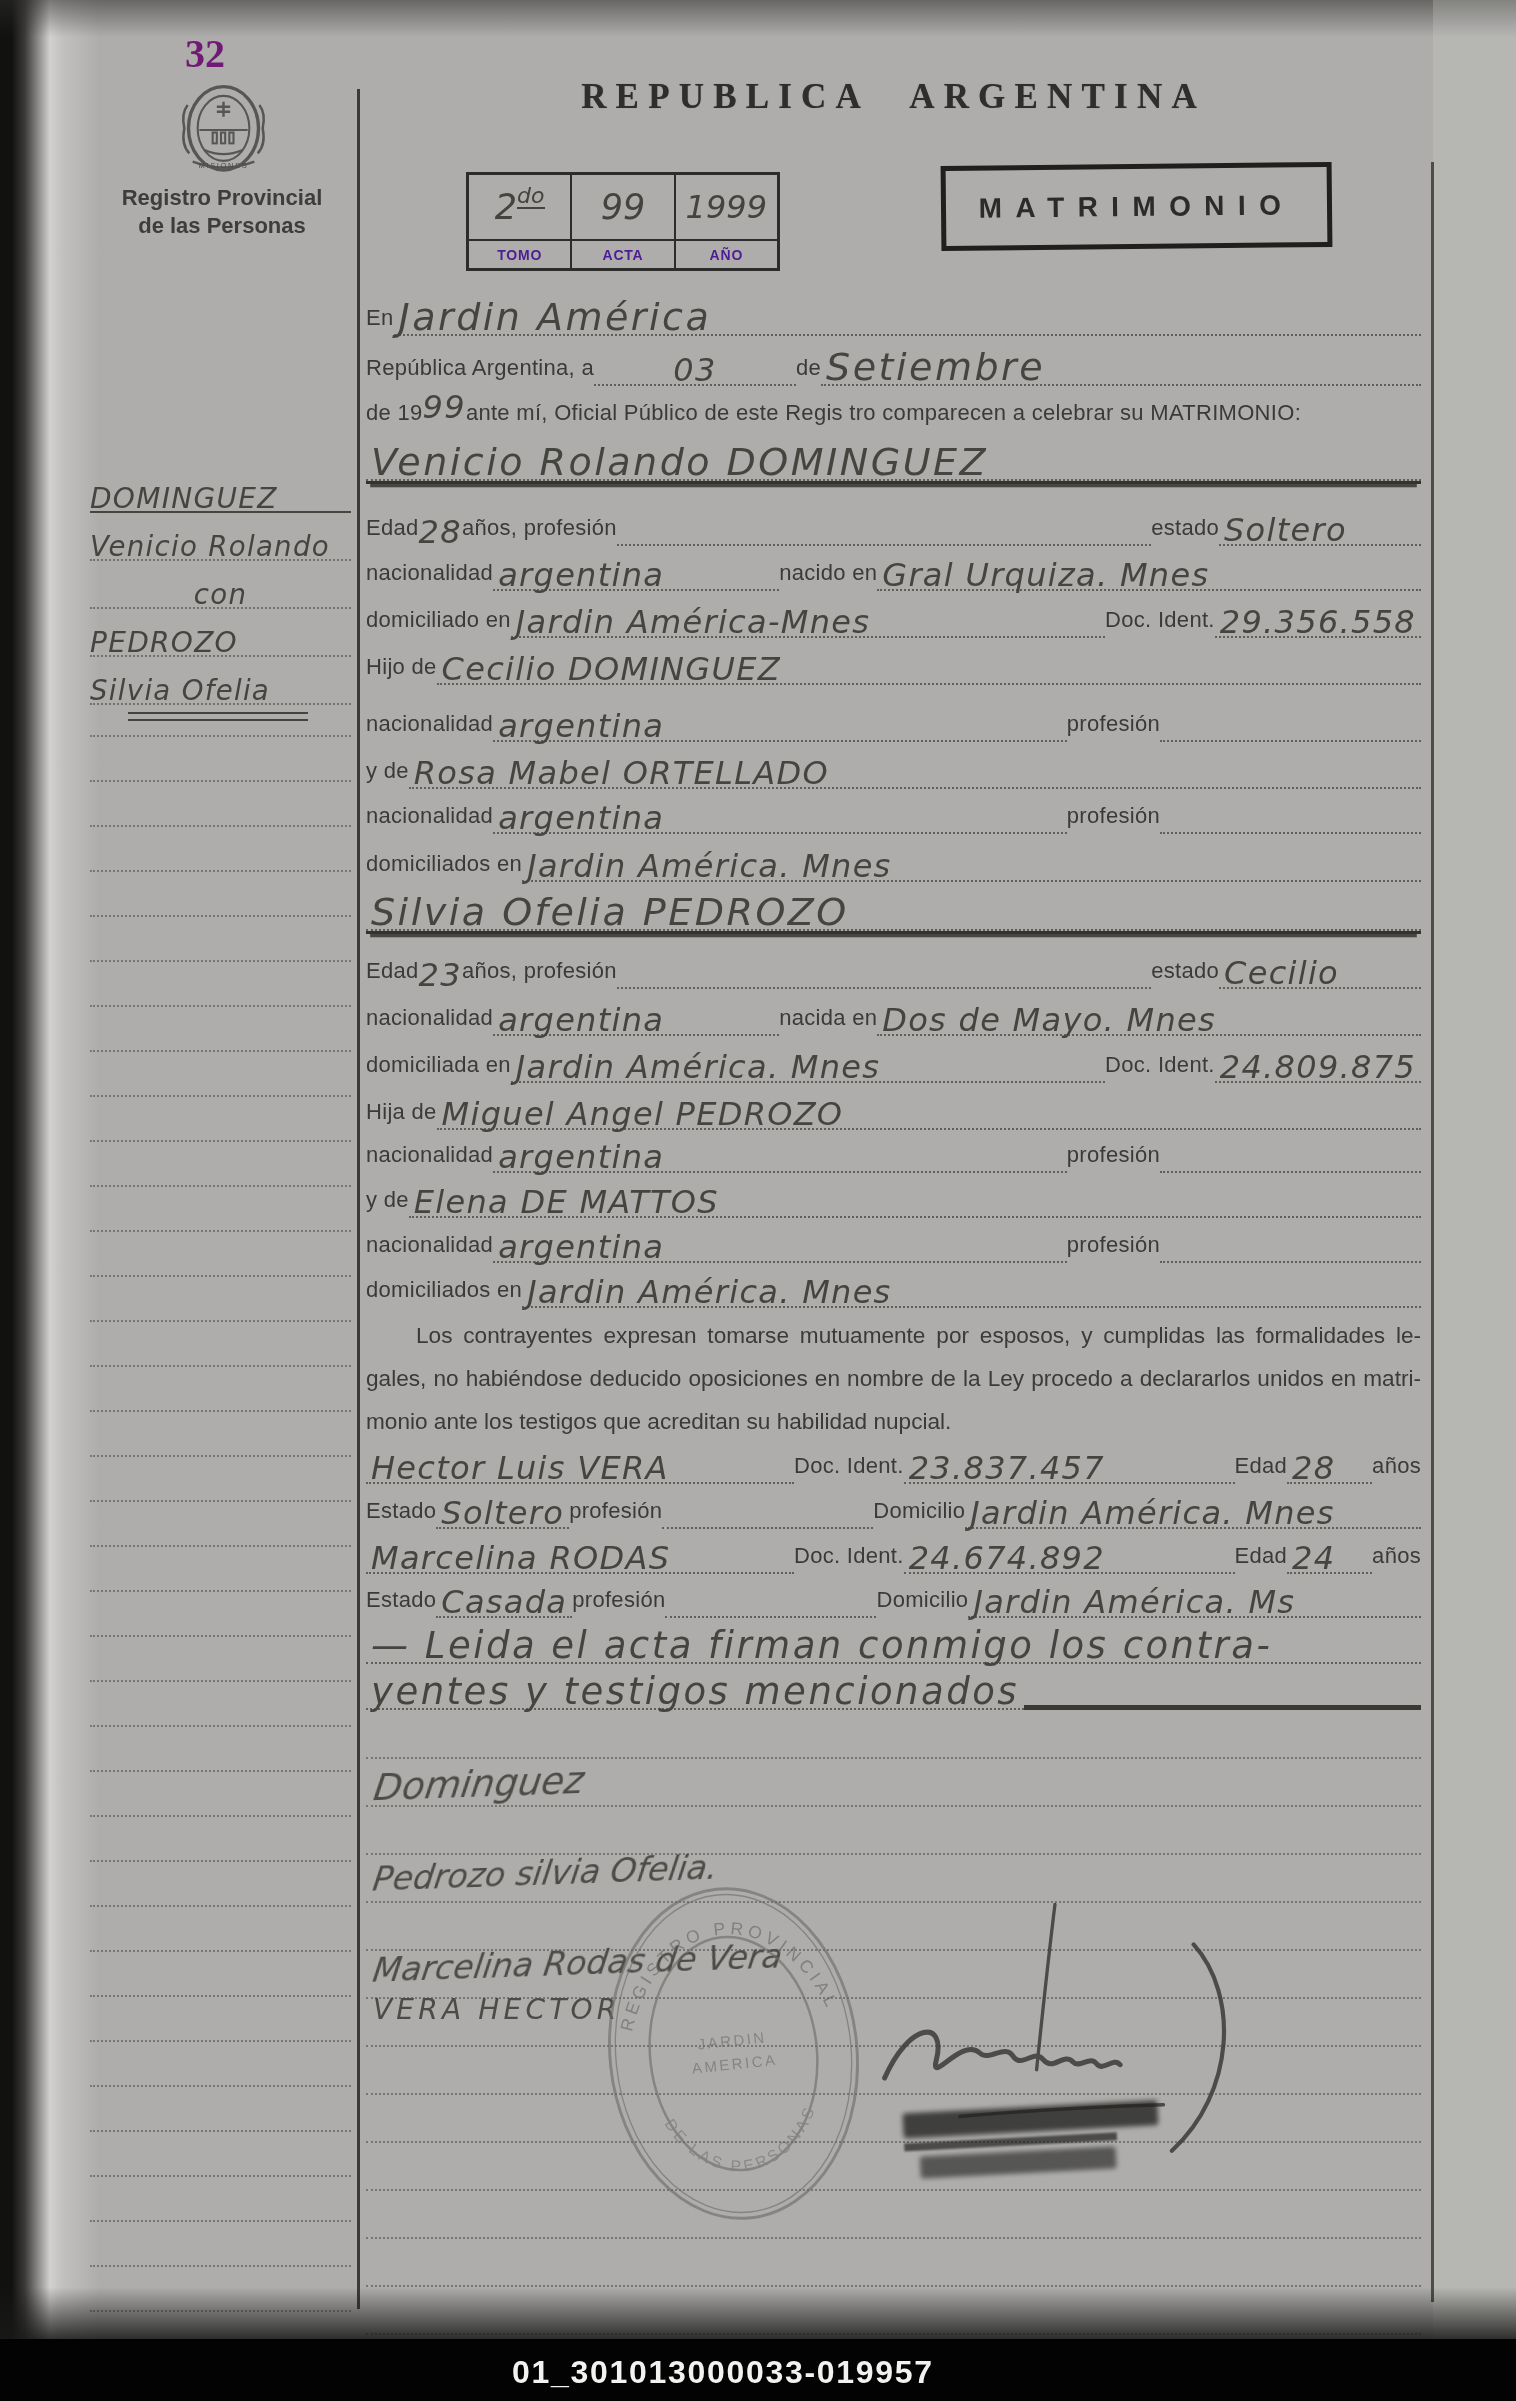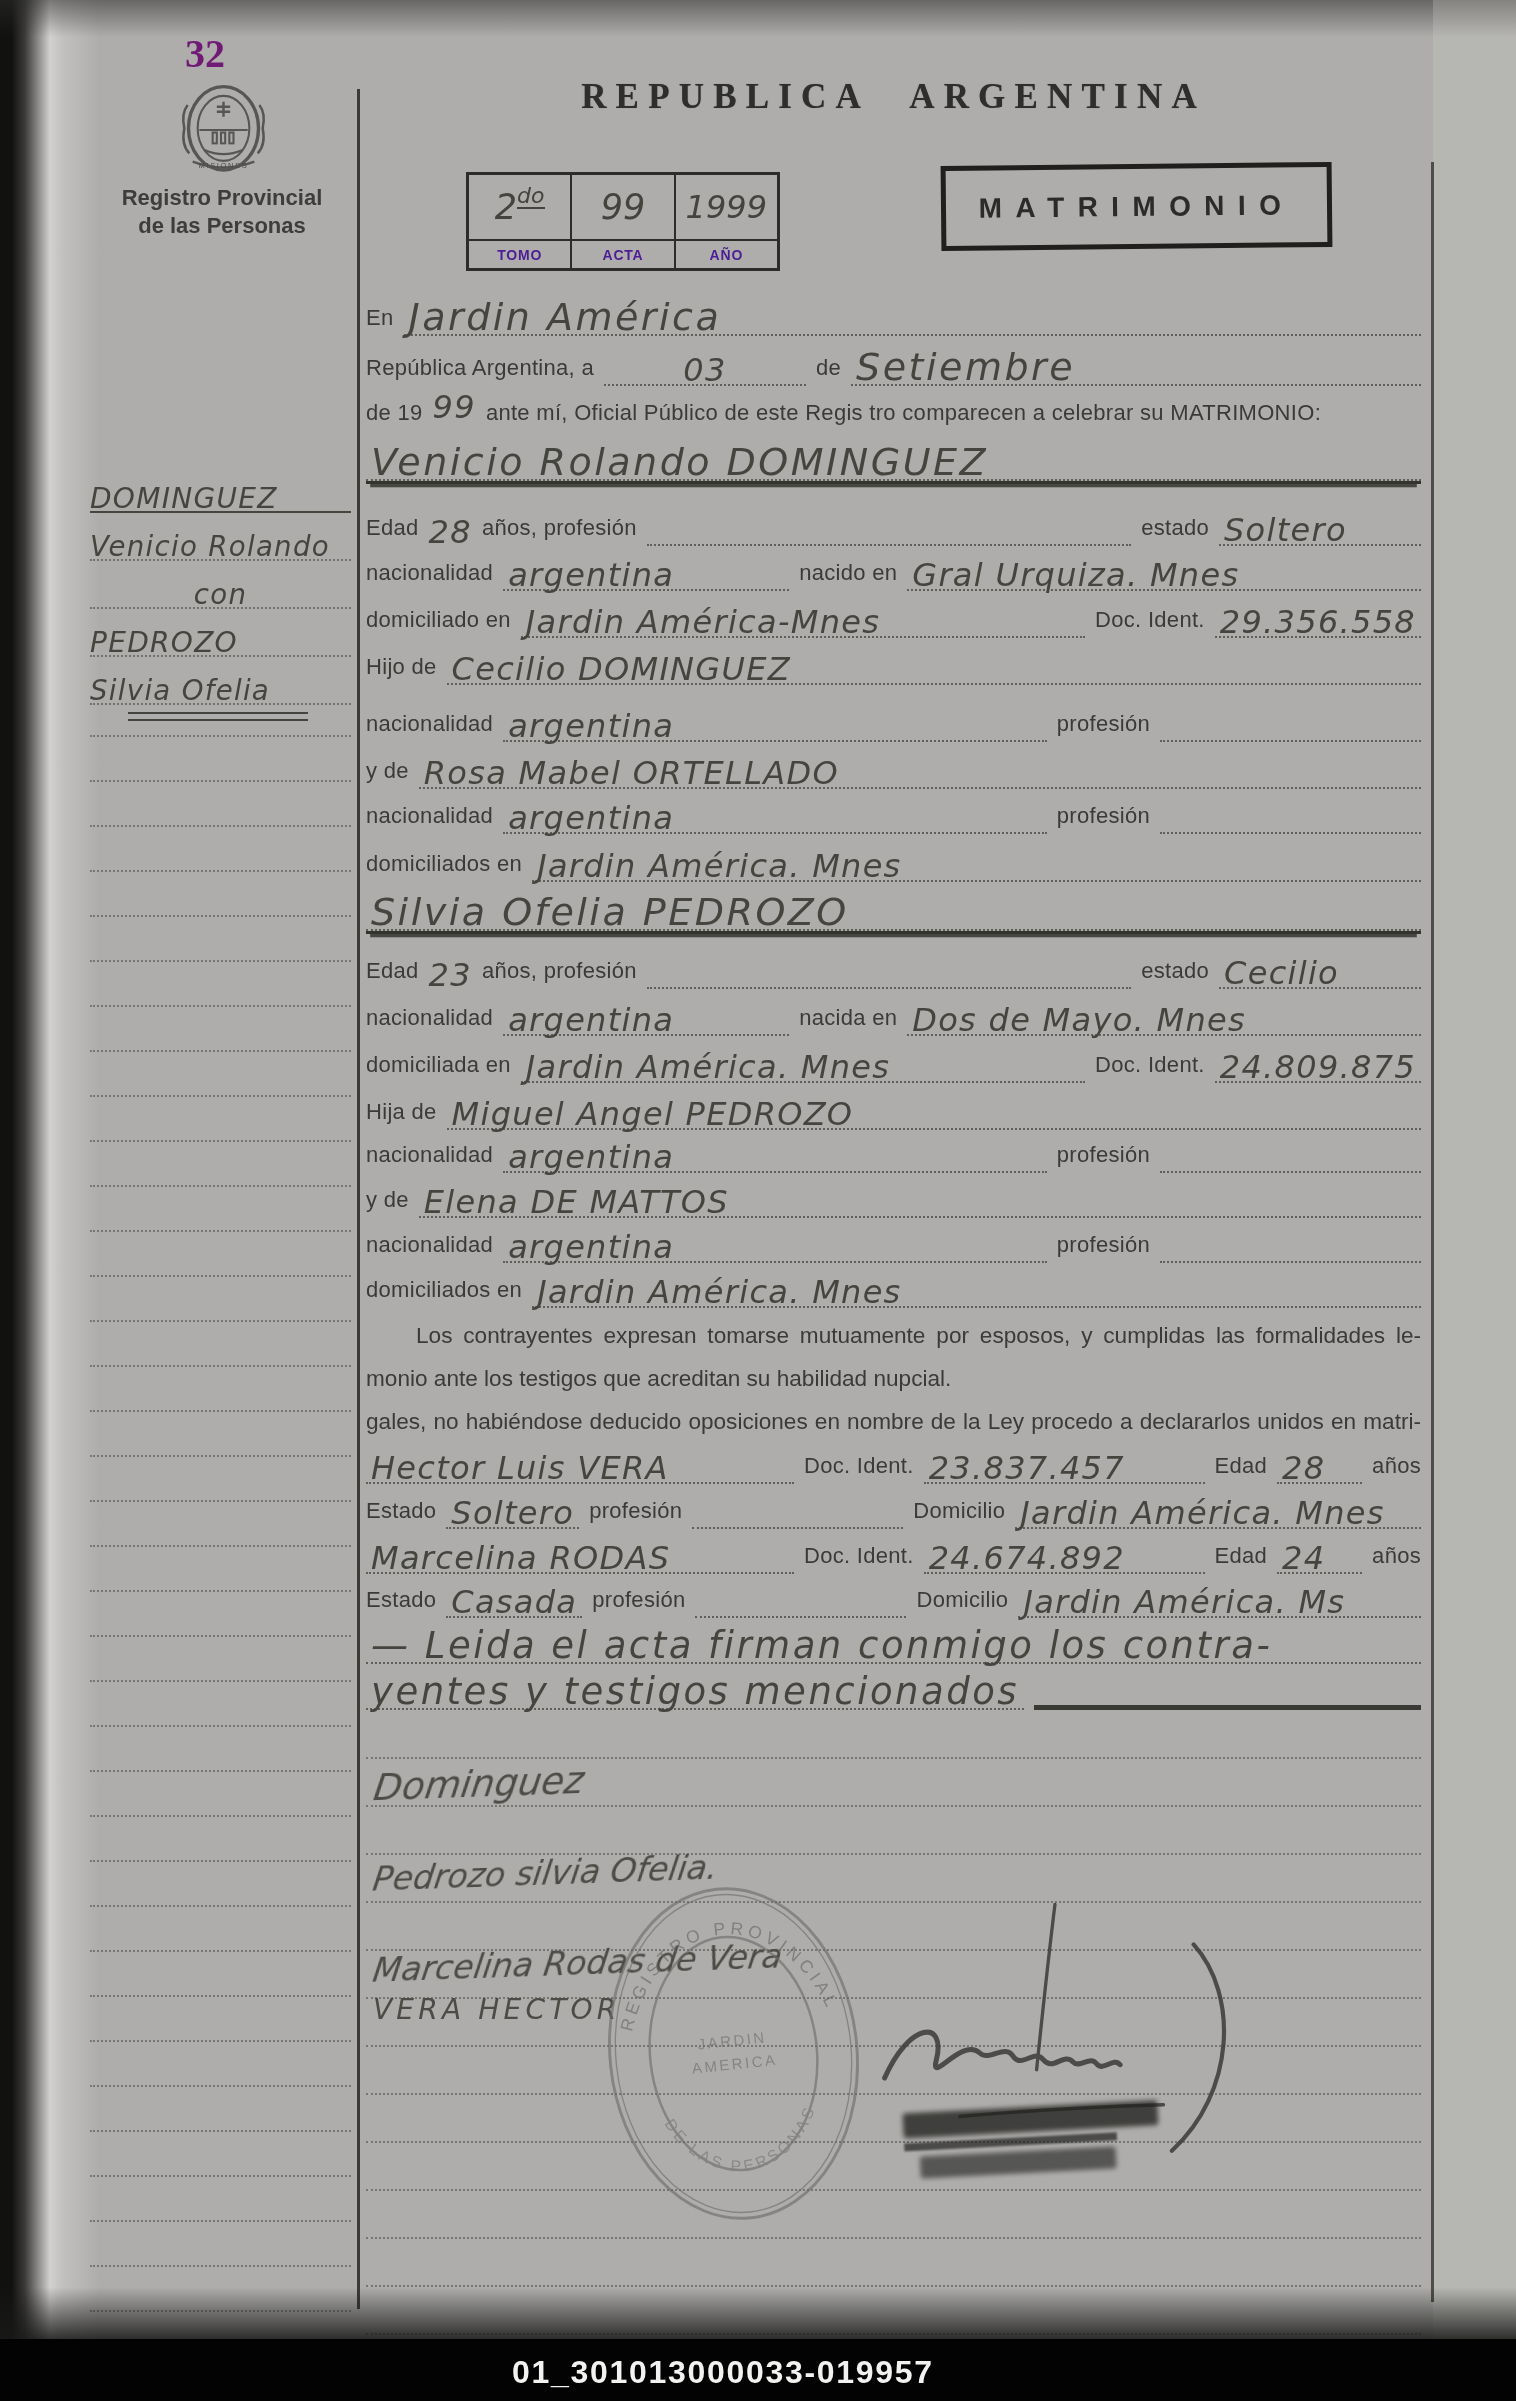--- a/index.html
+++ b/index.html
@@ -42,21 +42,21 @@
     font-size:22px;font-weight:700;line-height:27.6px;color:#3d3d3b;}
   .mnote{position:absolute;left:90px;top:465px;width:261px;}
   .mnrow{height:46px;display:flex;align-items:flex-end;border-bottom:2.5px dotted rgba(72,71,67,.6);}
   .mnrow .hw{margin-bottom:-1.7px;}
   .mnrow.solid{border-bottom:2.5px solid #46463f;}
   .mnrow.center{justify-content:center;}
   .dblline{margin:6.7px 0 0 38px;width:180px;height:5px;border-top:2.5px solid #44443e;border-bottom:2.5px solid #44443e;}
   .mrules{position:absolute;left:90px;top:692px;width:261px;}
   .mr{height:43px;border-bottom:2.5px dotted rgba(72,71,67,.55);}
   
-  .row{position:absolute;left:366px;right:95px;display:flex;align-items:flex-end;gap:10px;height:48px;}
+  .row{position:absolute;left:366px;right:95px;display:flex;align-items:flex-end;height:48px;}
   .lbl{font-size:22px;font-weight:500;color:#3a3a38;white-space:nowrap;padding-bottom:5px;letter-spacing:0.3px;}
   .slot{display:flex;align-items:flex-end;border-bottom:2.5px dotted rgba(75,74,69,.8);padding:0 5px;}
   .grow{flex:1;}
   .hw{font-style:italic;font-family:"DejaVu Sans",sans-serif;font-size:32px;line-height:1;
     color:#45453f;letter-spacing:1.3px;white-space:nowrap;margin-bottom:-1.7px;}
   .hw-lg{font-size:38px;letter-spacing:2.5px;}
   .raised{transform:translateY(-10px);display:inline-block;}
   .sep{border-bottom:3.3px solid #34342f;box-shadow:0 7.5px 0 -4.2px rgba(52,52,47,.85);}
   .heavy{border-bottom:5px solid #3a3a35;}
   .para{position:absolute;left:366px;right:95px;top:1314px;}
@@ -376,22 +376,22 @@
 
   <div class="row" style="top:1260px">
     <span class="lbl">domiciliados en</span>
     <span class="slot grow">
         <span class="hw">Jardin América. Mnes</span>
       </span>
   </div>
 
   <div class="para">
     <div class="pline first">Los contrayentes expresan tomarse mutuamente por esposos, y cumplidas las formalidades le-</div>
+    <div class="pline">gales, no habiéndose deducido oposiciones en nombre de la Ley procedo a declararlos unidos en matri-</div>
     <div class="pline last">monio ante los testigos que acreditan su habilidad  nupcial.</div>
-    <div class="pline">gales, no habiéndose deducido oposiciones en nombre de la Ley procedo a declararlos unidos en matri-</div>
   </div>
 
   <div class="row" style="top:1436px">
     <span class="slot" style="min-width:418px">
         <span class="hw">Hector Luis VERA</span>
       </span>
     <span class="lbl">Doc. Ident.</span>
     <span class="slot grow">
         <span class="hw">23.837.457</span>
       </span>

